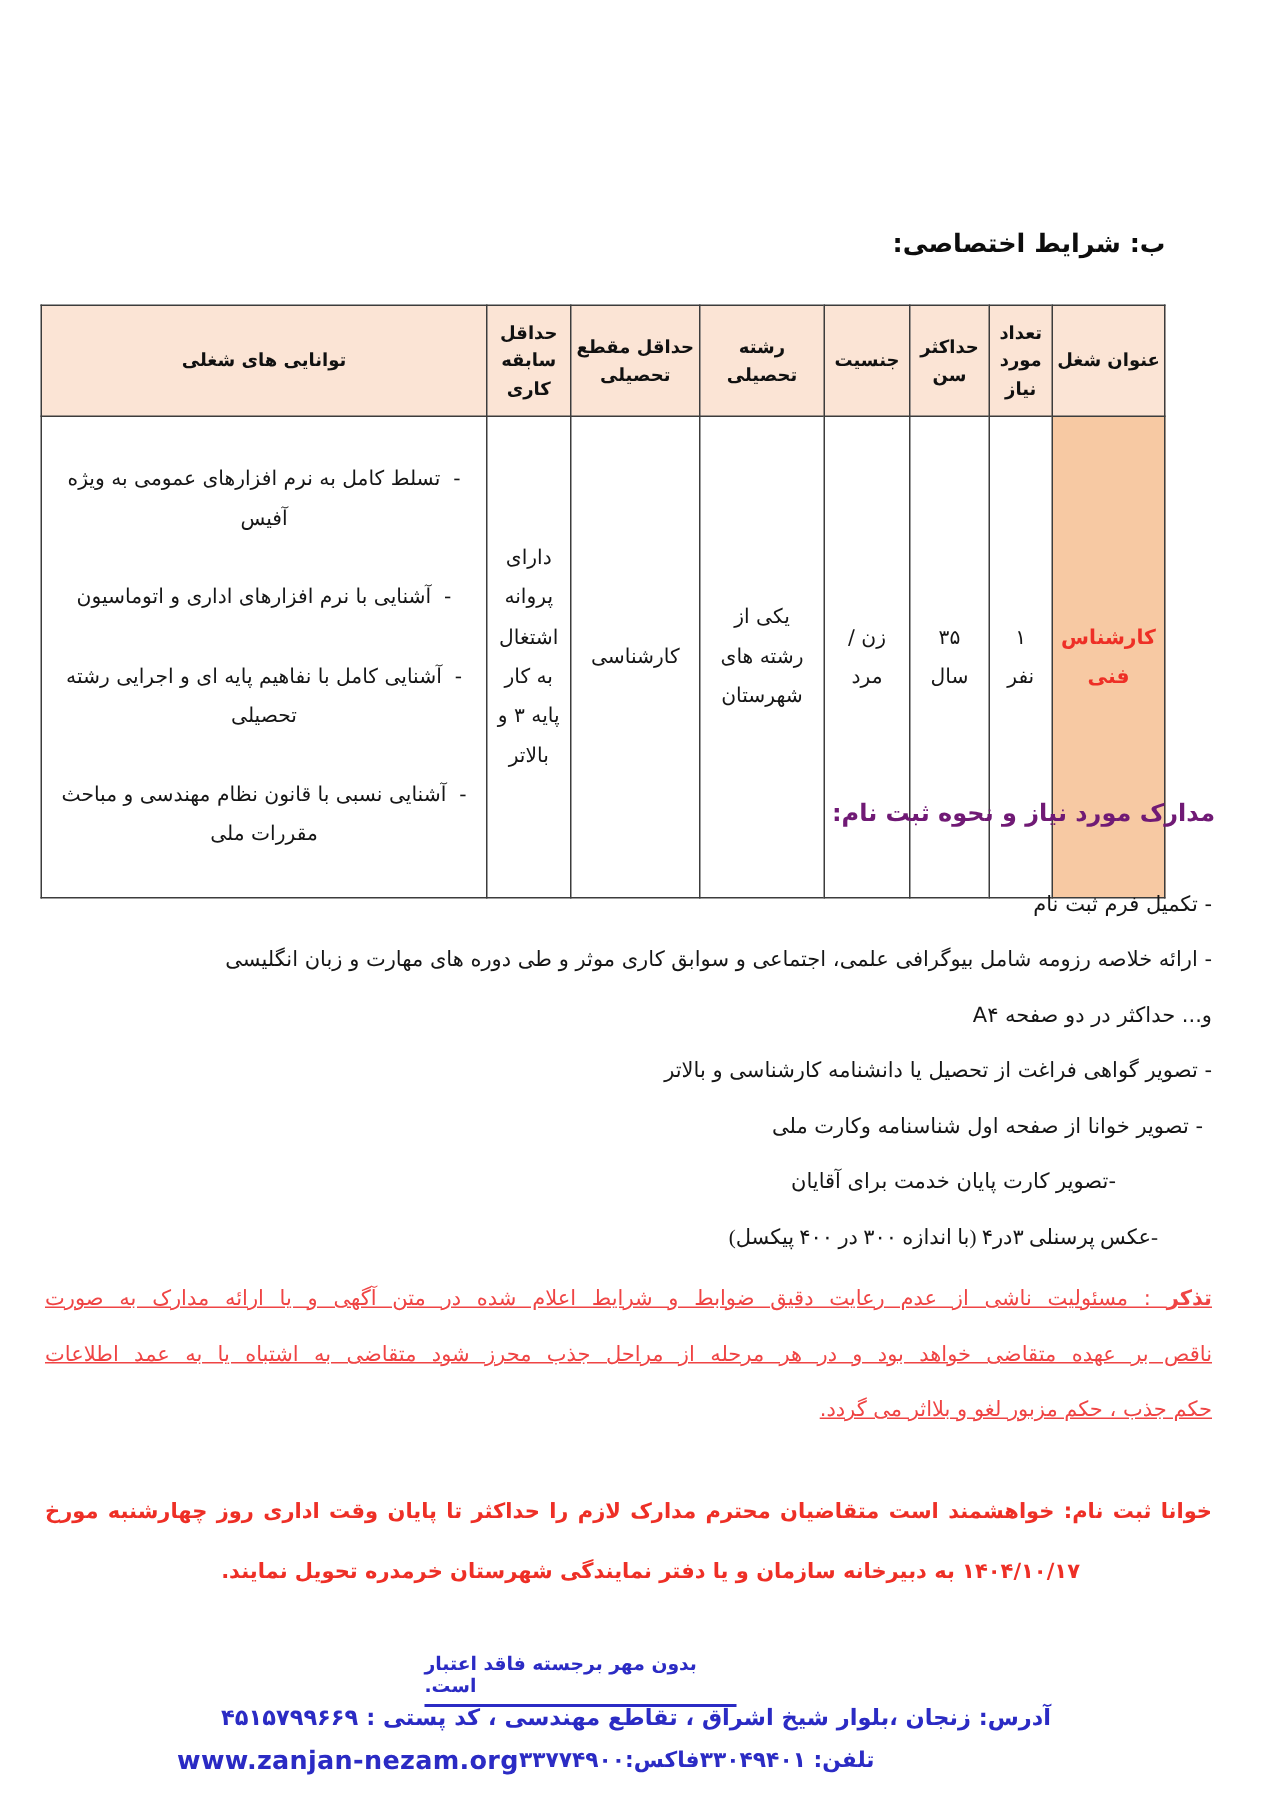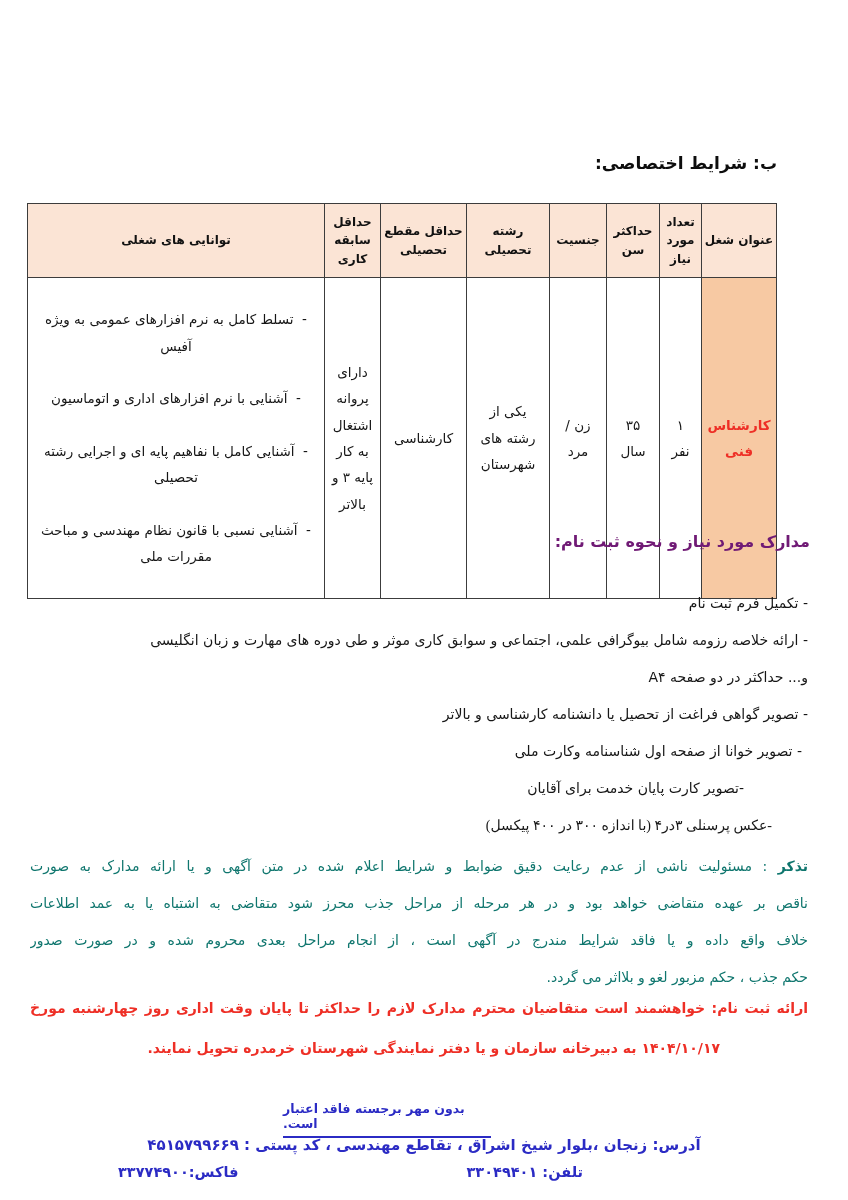--- a/index.html
+++ b/index.html
@@ -36,21 +36,21 @@
   .docs-heading {
     position:absolute; top:532px; right:38px;
     font-size:16px; font-weight:bold; color:#701a75;
   }
   .docs-list { position:absolute; top:585px; right:40px; left:30px; font-size:14px; }
   .docs-list .item { line-height:37px; text-align:right; }
   .ind-a { }
   .ind-b { margin-right:6px; }
   .ind-c { margin-right:64px; }
   .ind-d { margin-right:36px;font-family:Liberation Serif, serif; }
-  .notice { position:absolute; top:848px; right:40px; left:30px; font-size:14px; color:#0f766e; }
+  .notice { position:absolute; top:848px; right:40px; left:30px; font-size:14px; color:#ef4444;text-decoration:underline; }
   .notice .line { line-height:37px; text-align:justify; text-align-last:justify; height:37px; overflow:hidden; }
   .notice .line.last { text-align:right; text-align-last:right; }
   .notice b { font-weight:bold; }
   .registration {
     position:absolute; top:988px; right:40px; left:30px;
     color:var(--accent_red, #ee2f26); font-weight:bold; font-size:14px;
   }
   .registration .line1 { line-height:40px; text-align:justify; text-align-last:justify; height:40px; overflow:hidden; }
   .registration .line2 { line-height:40px; text-align:right; margin-right:88px; }
   .stamp-note {
@@ -142,29 +142,29 @@
   <div class="item ind-a">و... حداکثر در دو صفحه A۴</div>
   <div class="item">- تصویر گواهی فراغت از تحصیل یا دانشنامه کارشناسی و بالاتر</div>
   <div class="item ind-b">- تصویر خوانا از صفحه اول شناسنامه وکارت ملی</div>
   <div class="item ind-c">-تصویر کارت پایان خدمت برای آقایان</div>
   <div class="item ind-d">-عکس پرسنلی ۳در۴ (با اندازه ۳۰۰ در ۴۰۰ پیکسل)</div>
 </div>
 
 <div class="notice">
   <div class="line"><b>تذکر</b><span> : مسئولیت ناشی از عدم رعایت دقیق ضوابط و شرایط اعلام شده در متن آگهی و یا ارائه مدارک به صورت</span></div>
   <div class="line">ناقص بر عهده متقاضی خواهد بود و در هر مرحله از مراحل جذب محرز شود متقاضی به اشتباه یا به عمد اطلاعات</div>
-  <div class="line">خلاف واقع داده و یا فاقد شرایط مندرج در آگهی است ، از انجام مراحل بعدی محروم شده و در صورت صدور</div>
   <div class="line last">حکم جذب ، حکم مزبور لغو و بلااثر می گردد.</div>
 </div>
 
 <div class="registration">
-  <div class="line1"><span>ارائه ثبت نام:</span><span> خواهشمند است متقاضیان محترم مدارک لازم را حداکثر تا پایان وقت اداری روز چهارشنبه مورخ</span></div>
+  <div class="line1"><span>خوانا ثبت نام:</span><span> خواهشمند است متقاضیان محترم مدارک لازم را حداکثر تا پایان وقت اداری روز چهارشنبه مورخ</span></div>
   <div class="line2">۱۴۰۴/۱۰/۱۷ به دبیرخانه سازمان و یا دفتر نمایندگی شهرستان خرمدره تحویل نمایند.</div>
 </div>
 
 <div class="stamp-note">بدون مهر برجسته فاقد اعتبار است.</div>
 
 <div class="address-line">آدرس: زنجان ،بلوار شیخ اشراق ، تقاطع مهندسی ، کد پستی : ۴۵۱۵۷۹۹۶۶۹</div>
 
 <div class="phone-row">
   <span>تلفن: ۳۳۰۴۹۴۰۱</span>
   <span>فاکس:۳۳۷۷۴۹۰۰</span>
+  <a href="#" class="website">www.zanjan-nezam.org</a>
 </div>
 
 </body></html>

